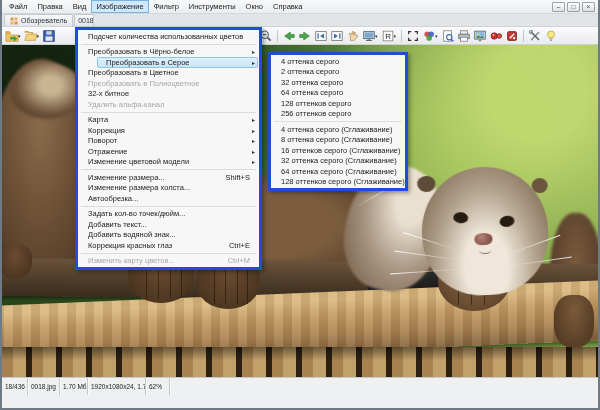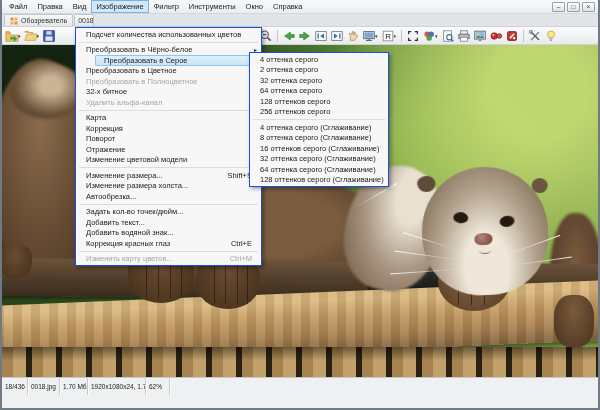--- a/index.html
+++ b/index.html
@@ -86,23 +86,23 @@
   .earR{position:absolute;right:-2px;top:14px;width:16px;height:15px;border-radius:50%;background:#6b5540;}
   .eye{position:absolute;width:15px;height:11px;border-radius:50%;background:radial-gradient(circle at 45% 45%, #241a10 55%, #4a3a28);}
   .eL{left:32px;top:44px;transform:rotate(8deg);} .eR{left:78px;top:50px;transform:rotate(-6deg);}
   .noseB{position:absolute;left:52px;top:66px;width:18px;height:12px;border-radius:45%;background:radial-gradient(circle at 40% 35%, #b5837a, #7e4a41 80%);}
   .mouth{position:absolute;left:56px;top:80px;width:12px;height:7px;border-bottom:1px solid rgba(90,60,45,.7);border-radius:50%;}
   .wh{position:absolute;height:1px;background:linear-gradient(90deg,rgba(255,255,255,.9),rgba(255,255,255,0));}
   
   .statusbar{height:18px;background:#eef0f1;border-top:1px solid #c8cacc;display:flex;align-items:stretch;font-size:6.5px;color:#222;}
   .scell{border-right:1px solid #c6c8ca;box-shadow:1px 0 0 #fbfcfc;display:flex;align-items:center;padding:0 3px;white-space:nowrap;overflow:hidden;}
   
-  .menu{position:absolute;background:#f7f7f7;border:1px solid #1d4ed8;box-shadow:2px 2px 4px rgba(0,0,0,.35);padding:1px;z-index:10;}
+  .menu{position:absolute;background:#f7f7f7;border:3px solid #1d4ed8;box-shadow:2px 2px 4px rgba(0,0,0,.35);padding:1px;z-index:10;}
   .dropdown{left:73px;top:27px;width:187px;}
-  .submenu{left:247px;top:52px;width:140px;}
+  .submenu{left:266px;top:52px;width:140px;}
   .mrow{display:flex;align-items:center;height:10.5px;padding:0 3px 0 9px;font-size:7.5px;color:#1a1a1a;white-space:nowrap;}
   .mrow .sc{margin-left:auto;padding-right:5px;}
   .mrow .arr{margin-left:auto;width:7px;text-align:right;font-size:6px;color:#333;}
   .mrow.hl{background:linear-gradient(#e2f1fc,#c5e3f8);box-shadow:inset 0 0 0 1px #8fc5ec;border-radius:2px;margin-left:18px;}
   .mrow.dis{color:var(--disabled_text,#a6a6a6);}
   .msep{height:1px;background:#dcdcdc;margin:2px 2px;}
 </style>
 </head>
 <body>
 

